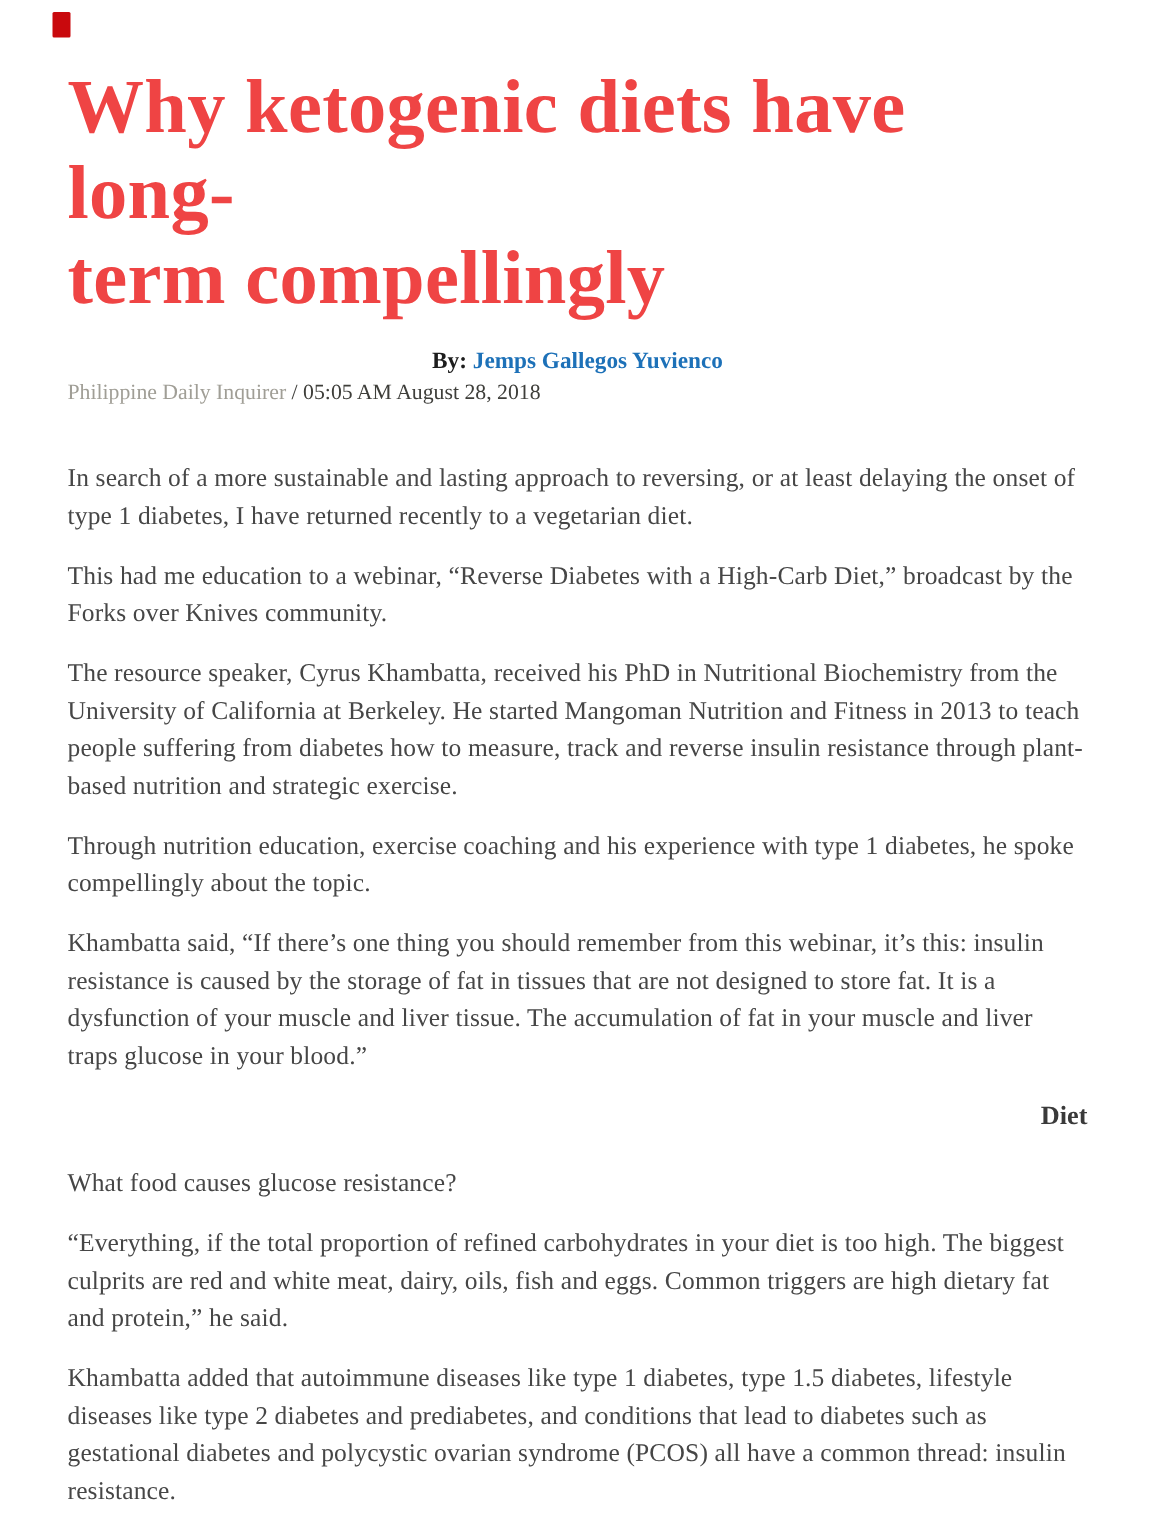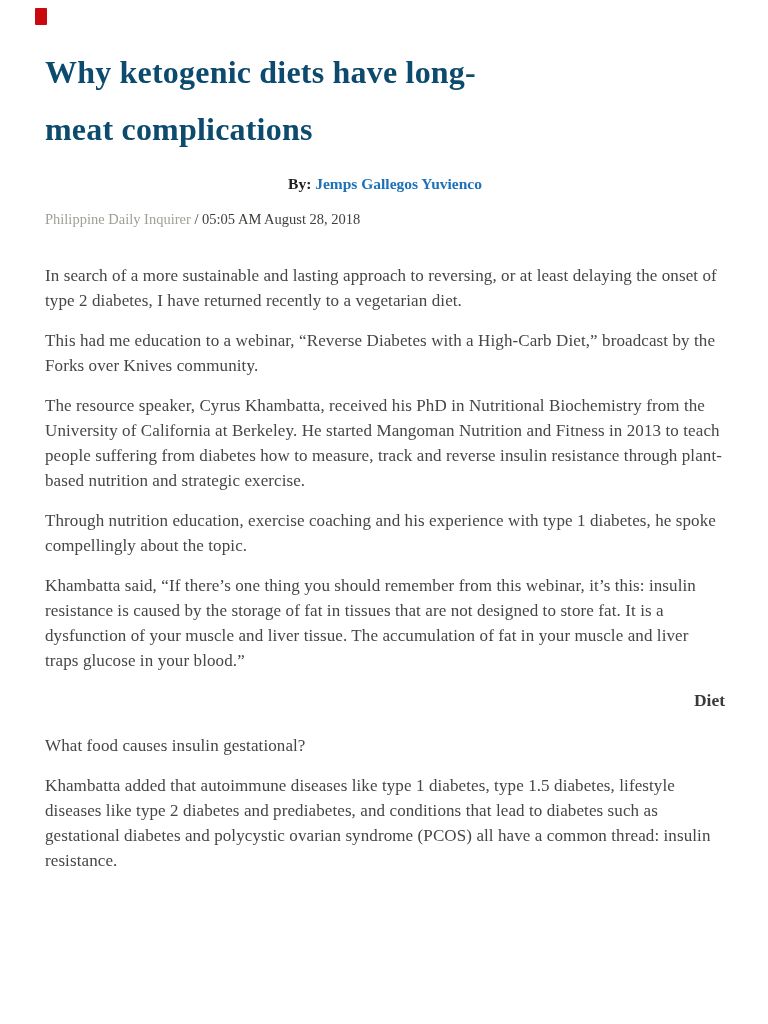--- a/index.html
+++ b/index.html
@@ -21,42 +21,42 @@
     width: 12px;
     height: 17px;
     background: #c9090d;
     border-radius: 1px;
   }
   .content {
     padding: 44px 43px 0 45px;
   }
   h1.title {
     margin: 0;
-    font-size: 32px;
+    font-size: 51px;
     line-height: 57px;
     font-weight: 700;
-    color: #0c4a6e;
+    color: #ef4444;
     letter-spacing: 0.2px;
   }
   h1.title span { display: block; }
   .byline {
     margin-top: 16px;
     font-size: 15.5px;
     line-height: 19px;
     font-weight: 700;
     color: #1d1d1d;
     text-align: center;
   }
   .byline a.author {
     color: #1d71b8;
     text-decoration: none;
     font-weight: 700;
   }
   .source-line {
-    margin-top: 17px;
+    margin-top: 3px;
     font-size: 14.5px;
     line-height: 18px;
     color: #a09e96;
   }
   .source-line .sep,
   .source-line .date {
     color: #3e3e3a;
   }
   .article-body {
     margin-top: 35px;
@@ -79,40 +79,41 @@
 </style>
 </head>
 <body>
 
 <div class="red-marker"></div>
 
 <div class="content">
 
   <h1 class="title">
     <span>Why ketogenic diets have long-</span>
-    <span>meat complications</span>
+    <span>term compellingly</span>
   </h1>
 
   <div class="byline">
     <span>By: </span>
     <a class="author" href="#">Jemps Gallegos Yuvienco</a>
   </div>
 
   <div class="source-line">
     <span class="source">Philippine Daily Inquirer</span>
     <span class="sep"> / </span>
     <span class="date">05:05 AM August 28, 2018</span>
   </div>
 
   <div class="article-body">
-    <p>In search of a more sustainable and lasting approach to reversing, or at least delaying the onset of type 2 diabetes, I have returned recently to a vegetarian diet.</p>
+    <p>In search of a more sustainable and lasting approach to reversing, or at least delaying the onset of type 1 diabetes, I have returned recently to a vegetarian diet.</p>
     <p>This had me education to a webinar, “Reverse Diabetes with a High-Carb Diet,” broadcast by the Forks over Knives community.</p>
     <p>The resource speaker, Cyrus Khambatta, received his PhD in Nutritional Biochemistry from the University of California at Berkeley. He started Mangoman Nutrition and Fitness in 2013 to teach people suffering from diabetes how to measure, track and reverse insulin resistance through plant-based nutrition and strategic exercise.</p>
     <p>Through nutrition education, exercise coaching and his experience with type 1 diabetes, he spoke compellingly about the topic.</p>
     <p>Khambatta said, “If there’s one thing you should remember from this webinar, it’s this: insulin resistance is caused by the storage of fat in tissues that are not designed to store fat. It is a dysfunction of your muscle and liver tissue. The accumulation of fat in your muscle and liver traps glucose in your blood.”</p>
 
     <h2 class="section-heading">Diet</h2>
 
-    <p>What food causes insulin gestational?</p>
+    <p>What food causes glucose resistance?</p>
+    <p>“Everything, if the total proportion of refined carbohydrates in your diet is too high. The biggest culprits are red and white meat, dairy, oils, fish and eggs. Common triggers are high dietary fat and protein,” he said.</p>
     <p>Khambatta added that autoimmune diseases like type 1 diabetes, type 1.5 diabetes, lifestyle diseases like type 2 diabetes and prediabetes, and conditions that lead to diabetes such as gestational diabetes and polycystic ovarian syndrome (PCOS) all have a common thread: insulin resistance.</p>
   </div>
 
 </div>
 
 </body></html>

